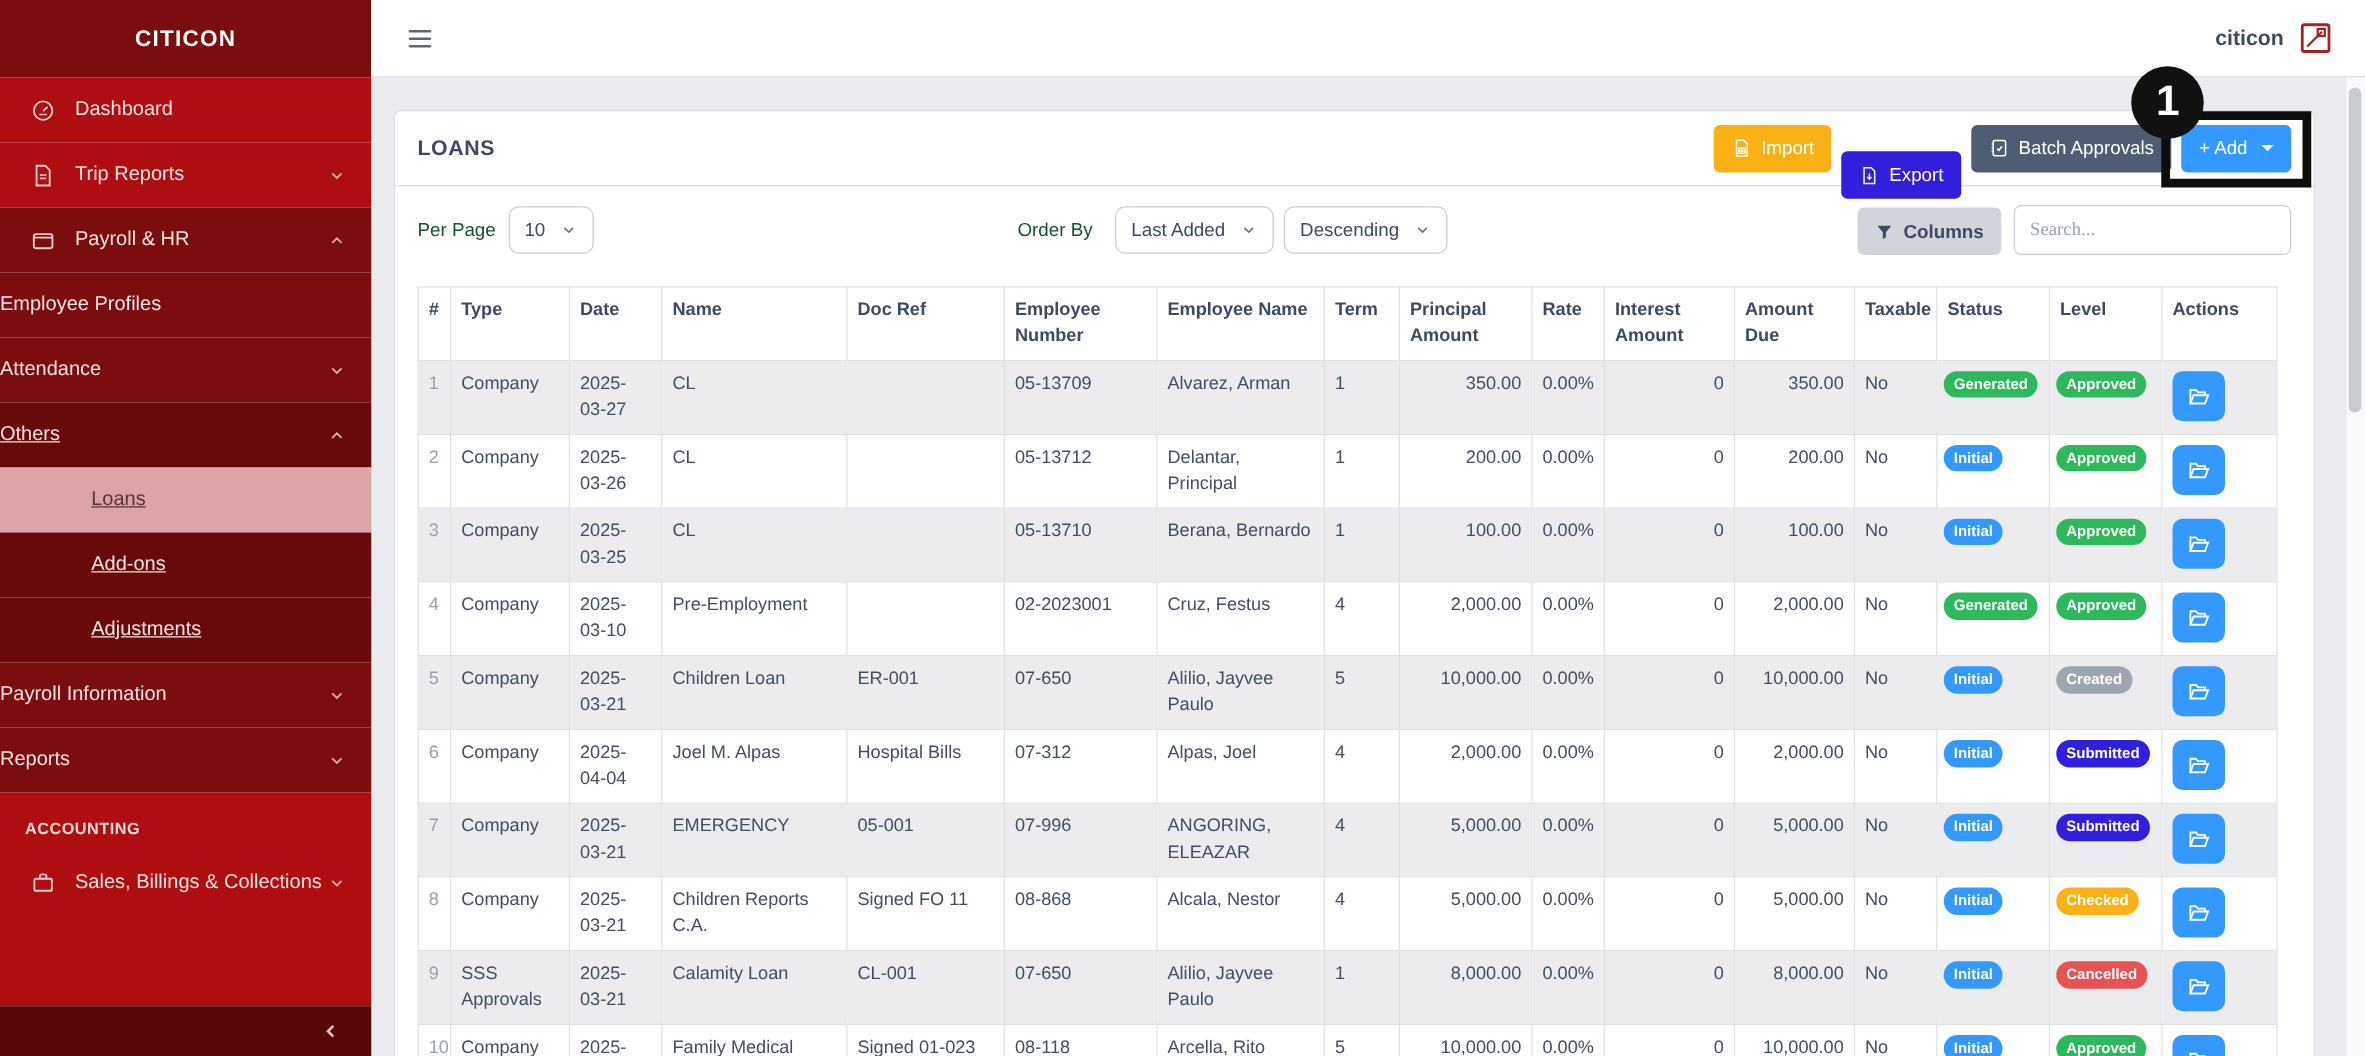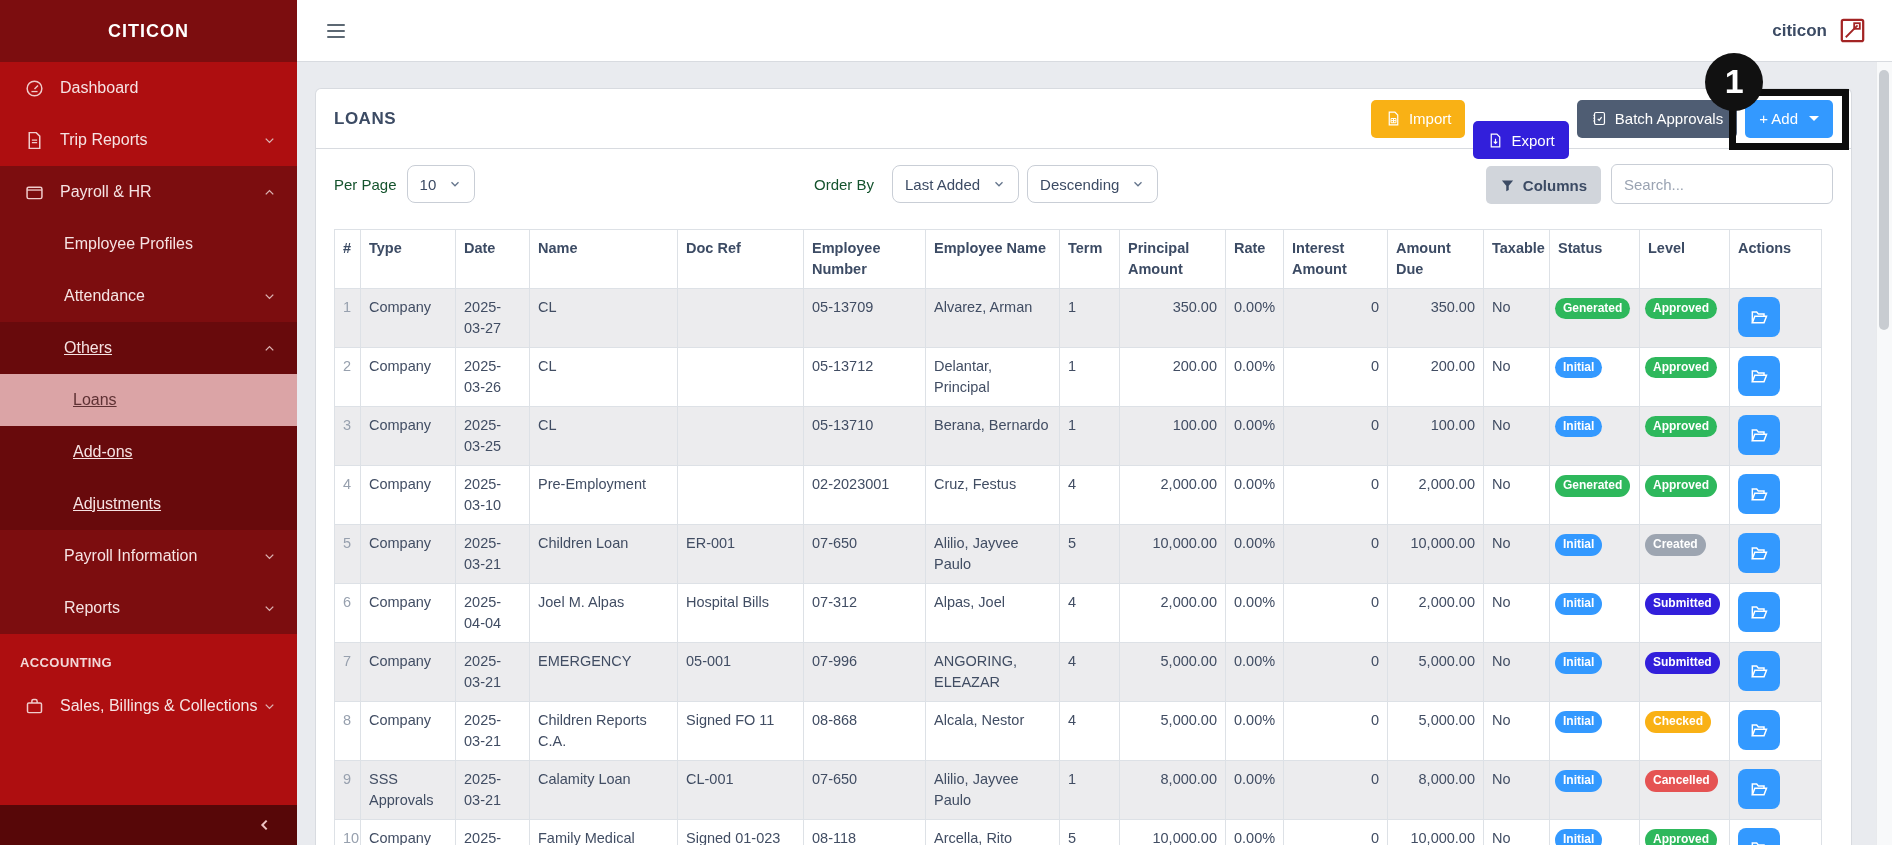--- a/index.html
+++ b/index.html
@@ -12,21 +12,21 @@
            display:flex; align-items:center; justify-content:center; flex:none; }
   #sidebar-nav { display:flex; flex-direction:column; flex:none; }
   .z-bright { background:#ae0e10; }
   .z-dark   { background:#7c0d0f; }
   .z-darker { background:#680a0c;text-decoration:underline; }
   .side-label { height:46px; display:flex; align-items:flex-end; padding:0 0 10px 20px; color:#f3d8d8;
                 font-size:13px; font-weight:700; letter-spacing:.4px; }
   .side-item { height:52px; display:flex; align-items:center; color:#f6e3e3; font-size:16px; cursor:pointer; }
   .side-item .ico { width:21px; height:21px; margin-left:24px; margin-right:15px; color:#f0cccc; flex:none; }
   .side-item .ico svg { width:100%; height:100%; display:block; }
-  .side-item.lv1 { padding-left:64px; }
+  .side-item.lv1 { }
   .side-item.lv2 { padding-left:73px; }
   .side-item .chev { margin-left:auto; margin-right:20px; width:15px; height:15px; color:#dcb3b3; flex:none; }
   .side-item .chev svg { width:100%; height:100%; display:block; }
   .side-item.active { background:#dba4a6; color:#5e3134; }
   .side-fill { flex:1; background:#ae0e10; }
   .side-footer { height:40px; background:#570708; display:flex; align-items:center; justify-content:flex-end;
                  padding-right:24px; color:#eec3c3; flex:none; }
   .side-footer .chev { width:16px; height:16px; }
   .side-footer .chev svg { width:100%; height:100%; display:block; }
 
@@ -67,21 +67,21 @@
   .select-box .schev { width:14px; height:14px; color:#64748b; }
   .select-box .schev svg { width:100%; height:100%; display:block; }
   #orderby-group { position:absolute; left:480px; display:flex; align-items:center; gap:8px; }
   #right-controls { margin-left:auto; display:flex; align-items:flex-end; gap:10px; }
   #columns-btn { height:38px; background:#d1d5db; border:none; border-radius:5px; padding:0 14px;
                  color:#3c4b64; font-size:15px; font-weight:600; display:flex; align-items:center; gap:8px;
                  cursor:pointer; font-family:"Liberation Sans", sans-serif; }
   #columns-btn .bico { width:15px; height:15px; color:#3c4b64; }
   #columns-btn .bico svg { width:100%; height:100%; display:block; }
   #search-input { width:222px; height:40px; border:1px solid #c9ced6; border-radius:6px; padding:0 12px;
-                  font-size:15px; color:#3c4b64; font-family:Liberation Sans, sans-serif; outline:none; }
+                  font-size:15px; color:#3c4b64; font-family:Liberation Serif, serif; outline:none; }
   #search-input::placeholder { color:#9aa3b2; }
 
   
   #table-wrap { margin:25px 18px 0; }
   table { border-collapse:collapse; table-layout:fixed; width:1487px; font-size:14.5px; color:#414d63; }
   th, td { border:1px solid #dde1e6; padding:8px 8px; vertical-align:top; text-align:left; line-height:1.45;
            overflow:hidden; }
   th { font-weight:600; color:#3c4b64; background:#ffffff; }
   tbody tr:nth-child(odd) { background:#ececee; }
   td.cell-num { color:#97a0ae; }

